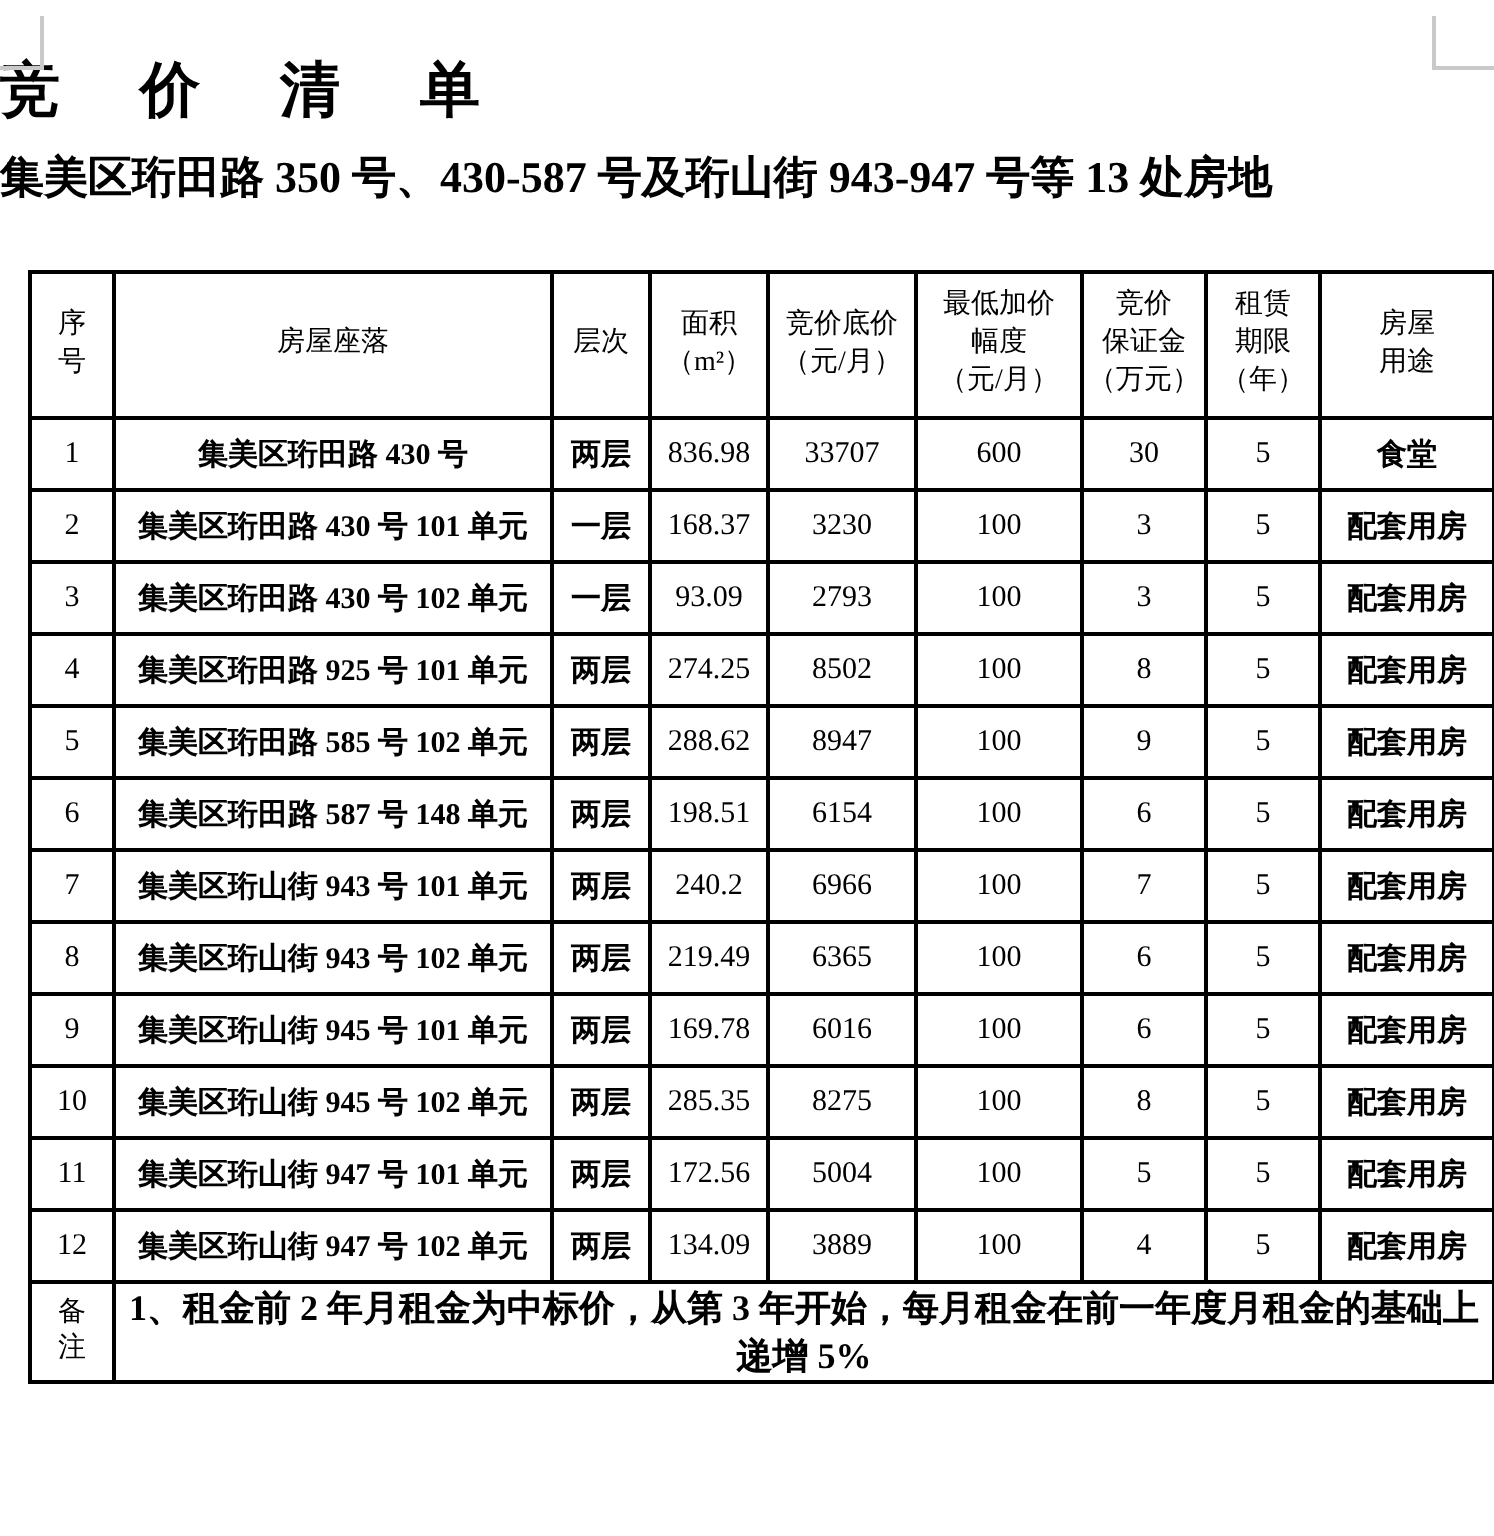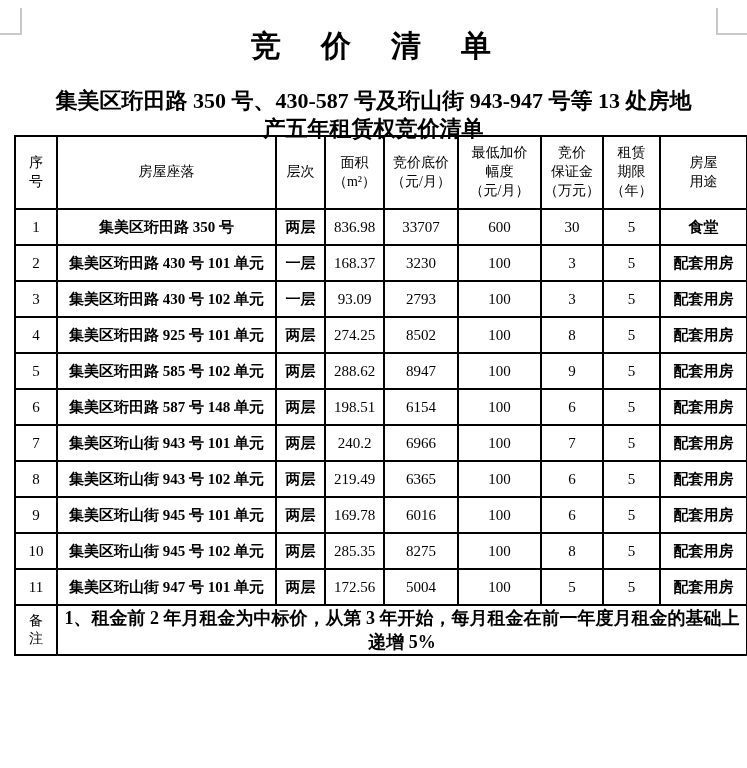--- a/index.html
+++ b/index.html
@@ -10,31 +10,31 @@
     color: #000000;
     font-family: "Liberation Serif", "DejaVu Serif", serif;
     position: relative;
     overflow: hidden;
   }
   
   .corner { position: absolute; top: 8px; }
   .corner.left  { left: 0;  width: 22px; height: 27px; border-right: 2px solid #c9c9c9; border-bottom: 2px solid #c9c9c9; }
   .corner.right { right: 0; width: 31px; height: 27px; border-left: 2px solid #c9c9c9; border-bottom: 2px solid #c9c9c9; }
 
-  .doc-header { padding-top: 29px; text-align: center; }
+  .doc-header { padding-top: 29px; }
   .doc-title {
     margin: 0;
     font-size: 30px;
     line-height: 34px;
     font-weight: bold;
     letter-spacing: 5px;
     white-space: nowrap;
   }
   .doc-subtitle {
-    margin: 24px 0 0 0;
+    margin: 12px 0 0 0;
     font-size: 22px;
     line-height: 28px;
     font-weight: bold;
   }
 
   table.bid-table {
     position: absolute;
     left: 14px; top: 135px;
     width: 732px;
     border-collapse: collapse;
@@ -75,21 +75,21 @@
   }
 </style>
 </head>
 <body>
 
 <div class="corner left"></div>
 <div class="corner right"></div>
 
 <div class="doc-header">
   <h1 class="doc-title">竞　价　清　单</h1>
-  <h2 class="doc-subtitle"><span>集美区珩田路 350 号、430-587 号及珩山街 943-947 号等 13 处房地</span><br><span>产五年租赁权竞价清单</span></h2>
+  <h2 class="doc-subtitle"><span>集美区珩田路 350 号、430-587 号及珩山街 943-947 号等 13 处房地</span><br></h2>
 </div>
 
 <table class="bid-table">
   <colgroup>
     <col style="width:42px">
       <col style="width:219px">
       <col style="width:49px">
     <col style="width:59px">
       <col style="width:74px">
       <col style="width:83px">
@@ -116,21 +116,21 @@
       <th>租赁
 期限
 （年）</th>
       <th>房屋
 用途</th>
     </tr>
   </thead>
   <tbody>
       <tr>
         <td class="col-index">1</td>
-        <td class="col-location">集美区珩田路 350 号</td>
+        <td class="col-location">集美区珩田路 430 号</td>
         <td class="col-floors">两层</td>
         <td class="col-area">836.98</td>
         <td class="col-base-price">33707</td>
         <td class="col-min-increment">600</td>
         <td class="col-deposit">30</td>
         <td class="col-lease-term">5</td>
         <td class="col-usage">食堂</td>
       </tr>
       <tr>
         <td class="col-index">2</td>
@@ -232,20 +232,31 @@
         <td class="col-usage">配套用房</td>
       </tr>
       <tr>
         <td class="col-index">11</td>
         <td class="col-location">集美区珩山街 947 号 101 单元</td>
         <td class="col-floors">两层</td>
         <td class="col-area">172.56</td>
         <td class="col-base-price">5004</td>
         <td class="col-min-increment">100</td>
         <td class="col-deposit">5</td>
+        <td class="col-lease-term">5</td>
+        <td class="col-usage">配套用房</td>
+      </tr>
+      <tr>
+        <td class="col-index">12</td>
+        <td class="col-location">集美区珩山街 947 号 102 单元</td>
+        <td class="col-floors">两层</td>
+        <td class="col-area">134.09</td>
+        <td class="col-base-price">3889</td>
+        <td class="col-min-increment">100</td>
+        <td class="col-deposit">4</td>
         <td class="col-lease-term">5</td>
         <td class="col-usage">配套用房</td>
       </tr>
     </tbody>
   <tfoot>
     <tr>
       <td class="note-label">备
 注</td>
       <td class="note-text" colspan="8">1、租金前 2 年月租金为中标价，从第 3 年开始，每月租金在前一年度月租金的基础上递增 5%</td>
     </tr>

